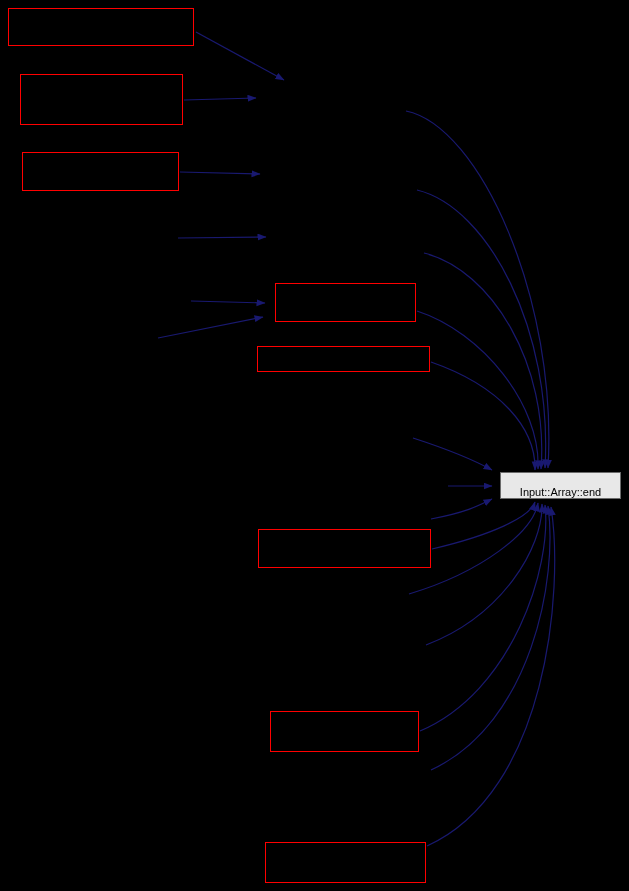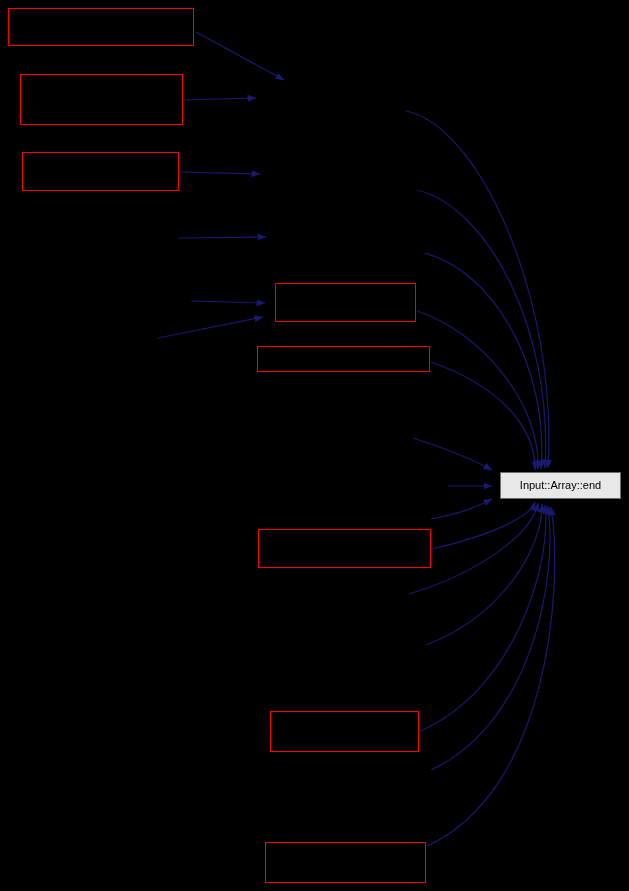--- a/index.html
+++ b/index.html
@@ -31,21 +31,21 @@
     box-sizing: border-box;
     border: 1px solid #ff0000;
     background: transparent;
   }
   #center-node {
     position: absolute;
     box-sizing: border-box;
     background: #e8e8e8;
     border: 1px solid #6b6b6b;
     display: flex;
-    align-items: center;
+    align-items: flex-end;
     justify-content: center;
     font-size: 11px;
     line-height: 1;
     color: #000000;
     white-space: nowrap;
   }
 </style>
 </head>
 <body style="background: rgb(0, 0, 0);">
 

